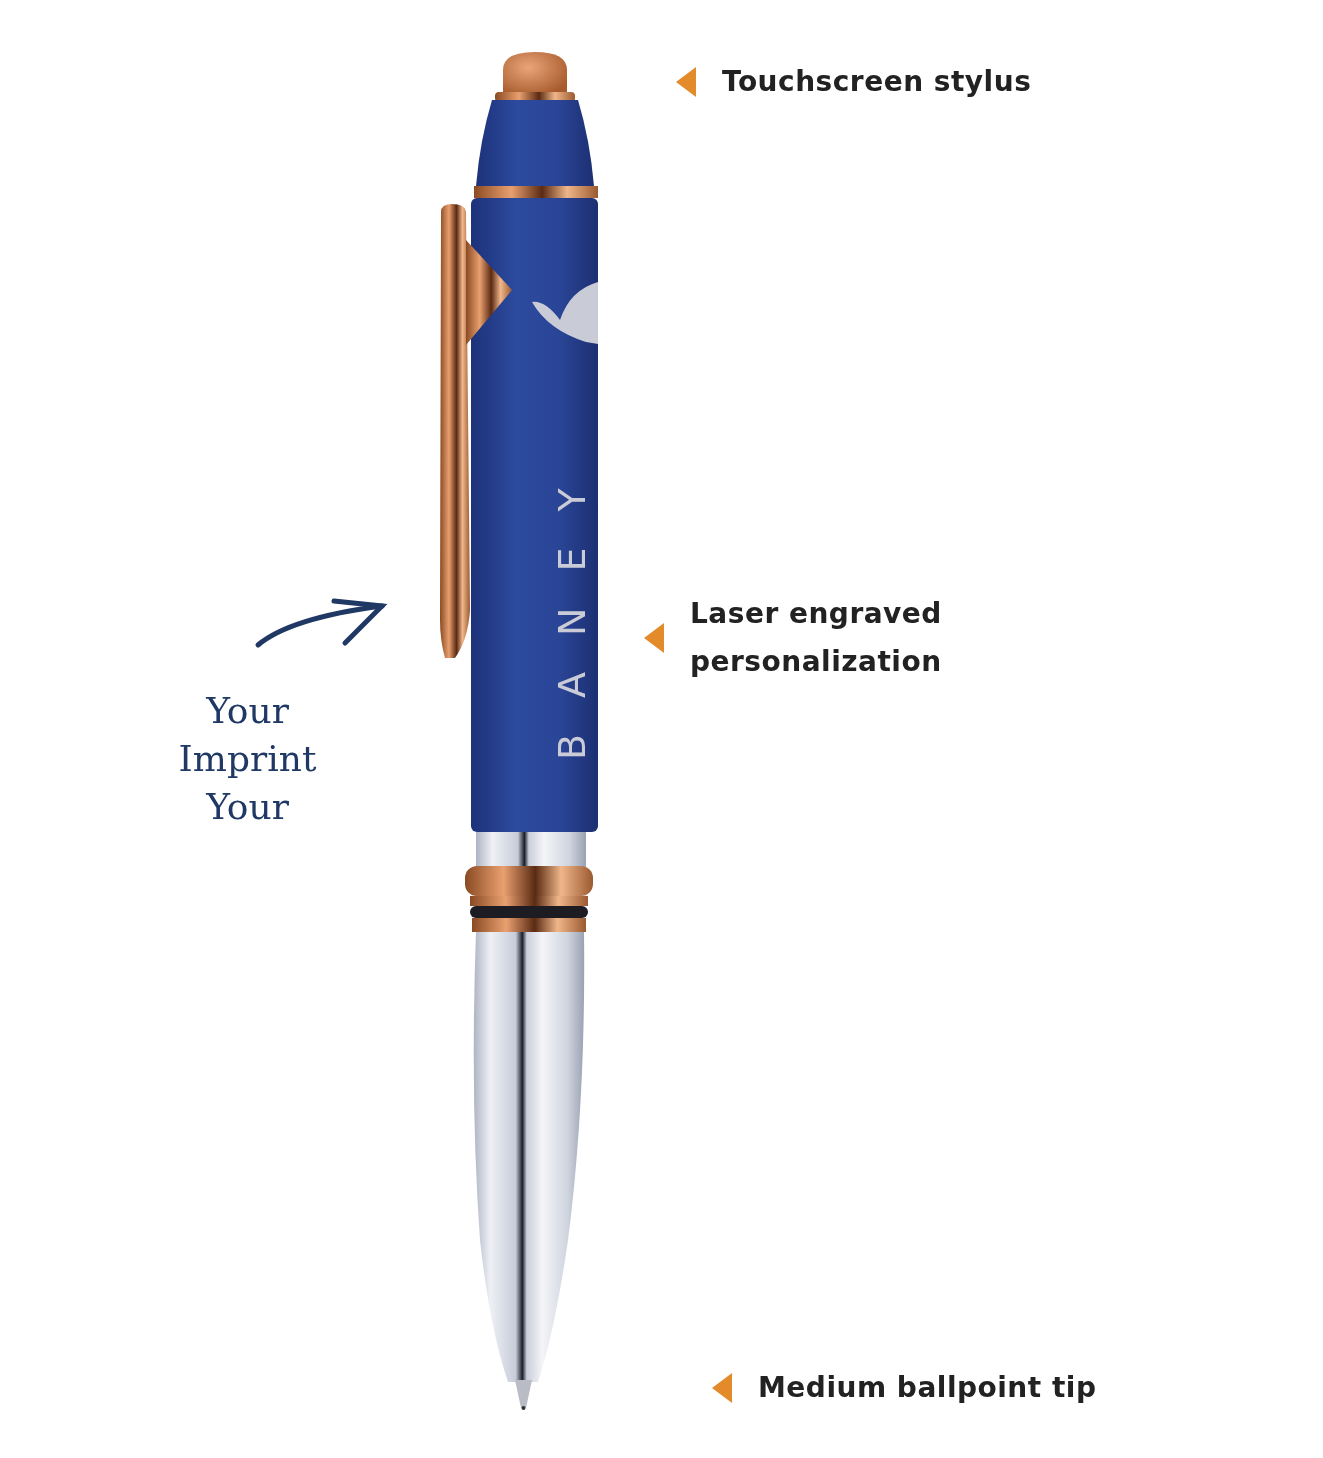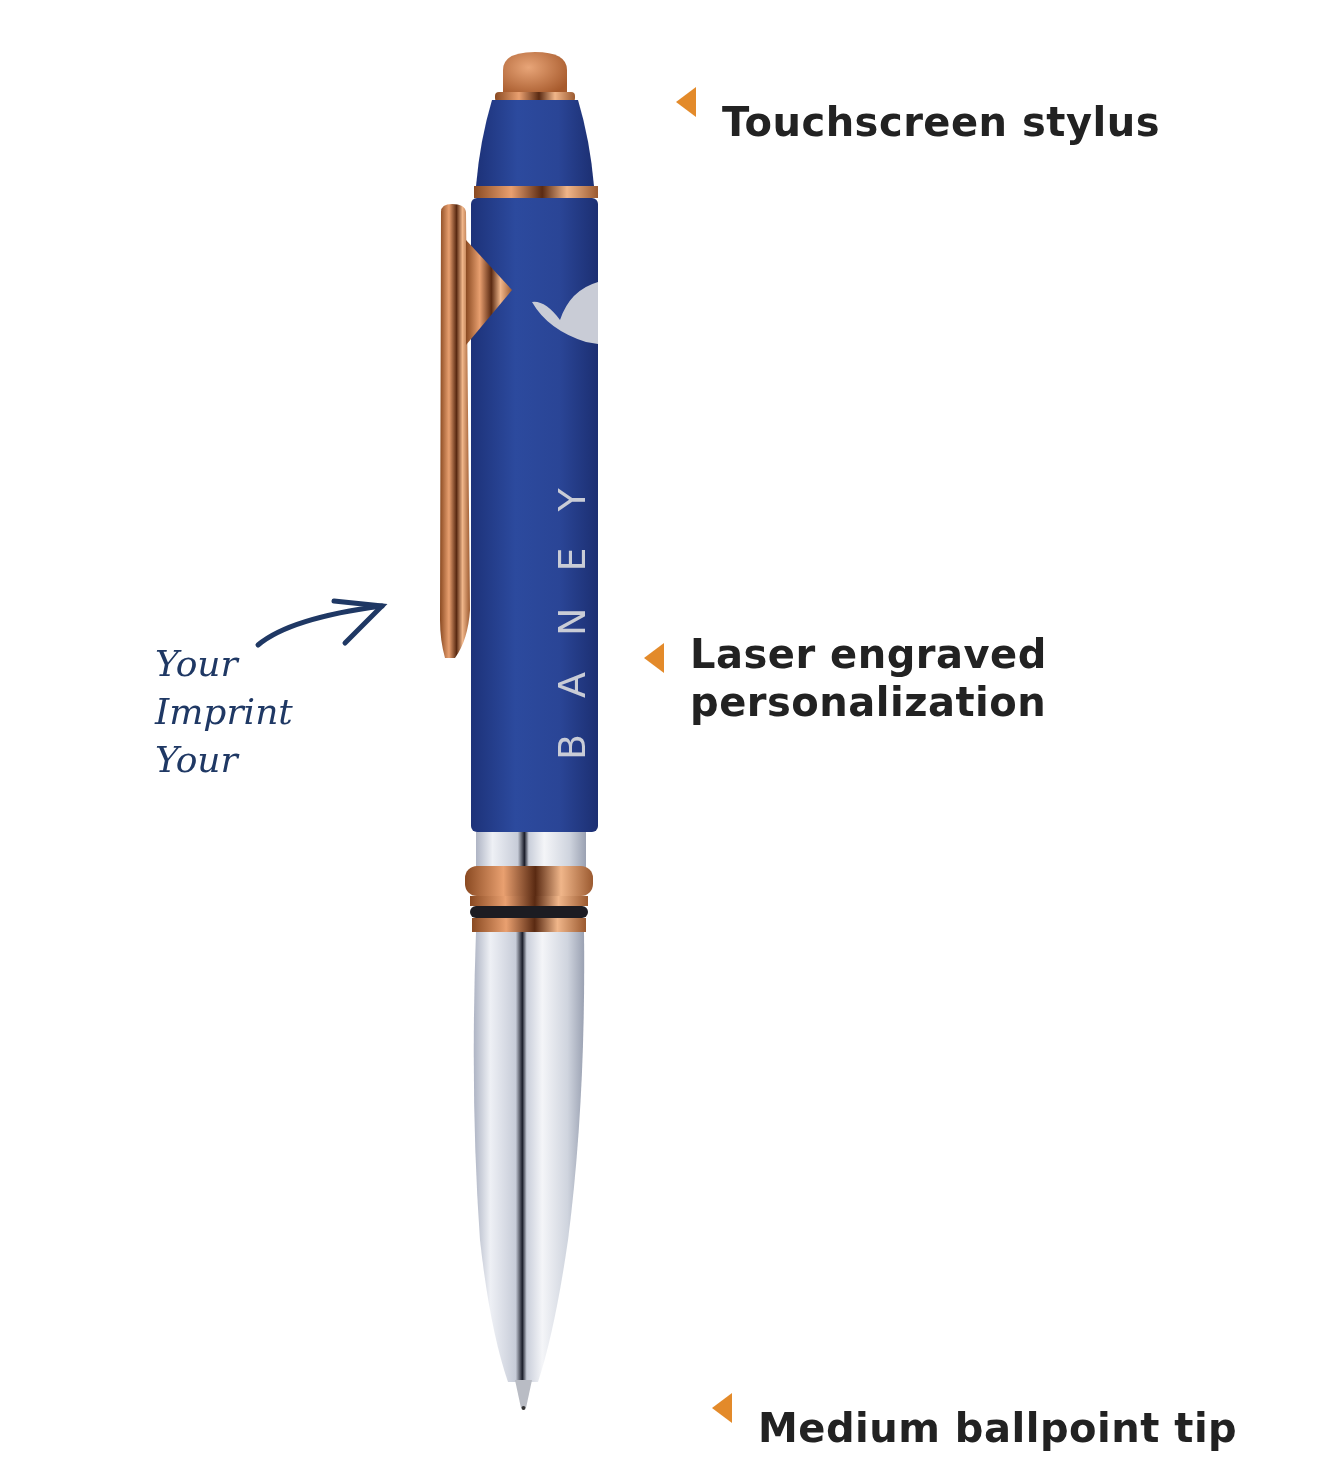--- a/index.html
+++ b/index.html
@@ -2,23 +2,23 @@
 <html><head>
 <meta charset="utf-8">
 <style>
   html, body { margin:0; padding:0; background:#ffffff; }
   body { width:1323px; height:1458px; position:relative; overflow:hidden;
          font-family:"DejaVu Sans", "Liberation Sans", sans-serif; }
   .pen-svg { position:absolute; left:0; top:0; }
   .callout { position:absolute; display:flex; align-items:center; }
   .callout .arrow { width:0; height:0; border-top:15px solid transparent; border-bottom:15px solid transparent;
                     border-right:20px solid #e38a2a; margin-right:26px; flex:0 0 auto; }
-  .callout .label { font-size:40px; font-weight:bold; color:#222222; line-height:48px; letter-spacing:0.5px;margin-top:40px; }
-  .imprint { position:absolute; left:155px; top:640px; width:185px; text-align:left;
-             font-family:"DejaVu Serif", serif; font-style:italic; color:#1f3864;
+  .callout .label { font-size:28px; font-weight:bold; color:#222222; line-height:48px; letter-spacing:0.5px; }
+  .imprint { position:absolute; left:155px; top:687px; width:185px; text-align:center;
+             font-family:"DejaVu Serif", serif; color:#1f3864;
              font-size:36px; line-height:48px; }
 </style>
 </head>
 <body>
 
 <svg class="pen-svg" width="1323" height="1458" viewBox="0 0 1323 1458">
   <defs>
     <linearGradient id="blue" x1="0" x2="1" y1="0" y2="0">
       <stop offset="0" stop-color="#1d3279"></stop>
       <stop offset="0.35" stop-color="#2c4a9e"></stop>

